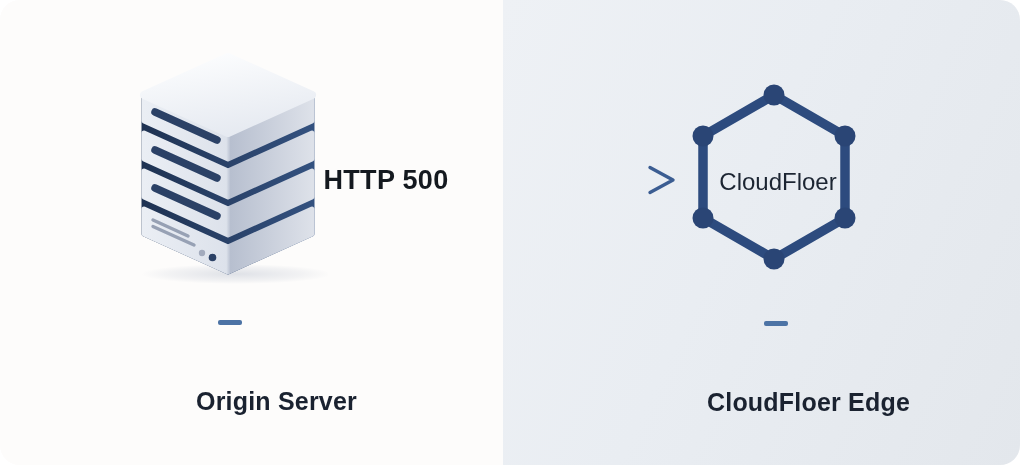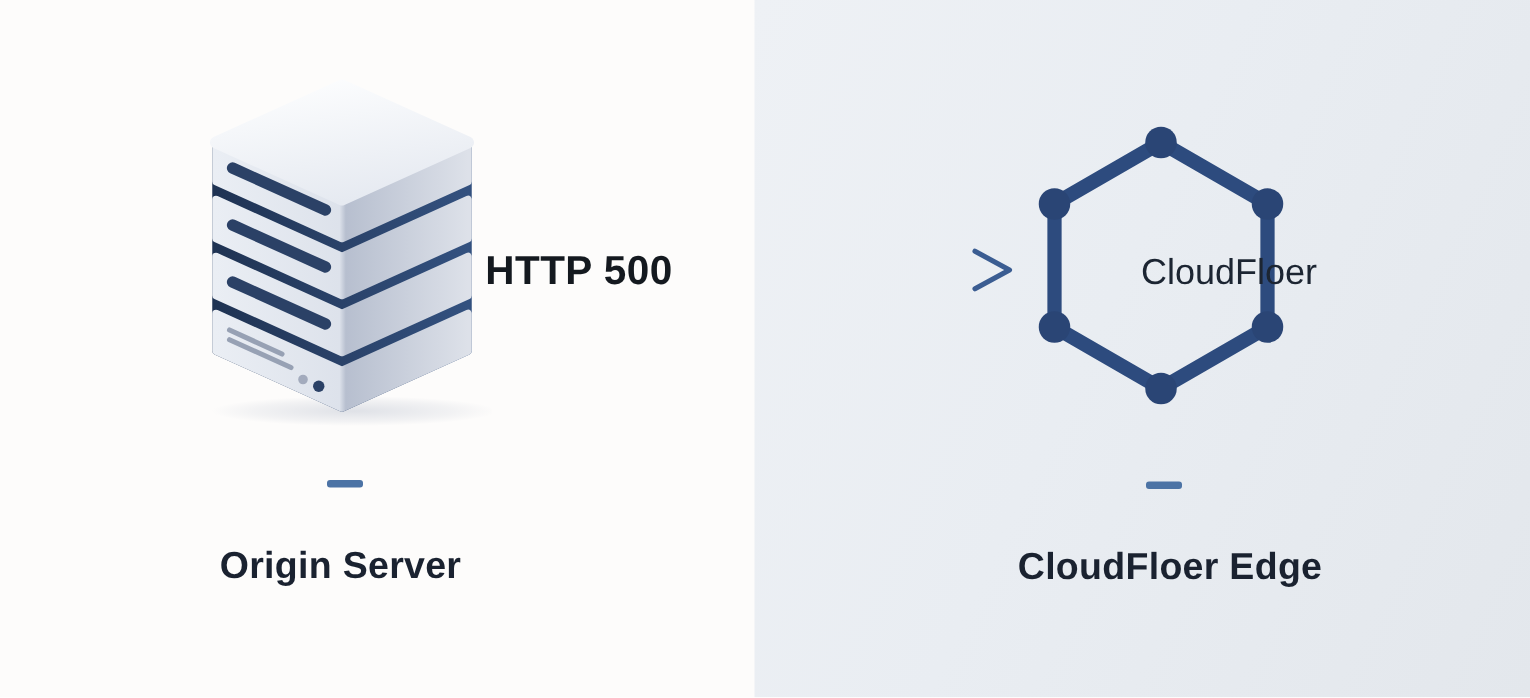--- a/index.html
+++ b/index.html
@@ -1,19 +1,20 @@
 <!DOCTYPE html>
 <html style="--canvas-left-bg: #fdfcfb; --canvas-right-bg: #e9edf2; --accent-navy: #2d4b7e; --node-navy: #2a4575; --slot-navy: #2b4166; --arrow-blue: #3b5d92; --dash-blue: #4c73a5; --heading-dark: #14191f; --label-dark: #1a2230;"><head>
 <meta charset="utf-8">
 <style>
   html,body{margin:0;padding:0;background:#ffffff;}
   .canvas{
     position:relative;width:1020px;height:465px;overflow:hidden;
     font-family:"Liberation Sans",sans-serif;
     background:var(--canvas-left-bg,#fdfcfb);
+    border-radius:20px;
   }
   .panel{position:absolute;top:0;height:465px;}
   .panel.left{left:0;width:503px;background:var(--canvas-left-bg,#fdfcfb);}
   .panel.right{
     left:503px;width:517px;
     background:linear-gradient(115deg,#eef1f5 0%,#e9edf2 45%,#e3e7ec 100%);
   }
   .server-svg{position:absolute;left:128px;top:50px;}
   .arrow-svg{position:absolute;left:455px;top:158px;}
   .hex-svg{position:absolute;left:675px;top:76px;}
@@ -24,33 +25,34 @@
   .led-light{fill:#a3abbd;}
   .led-dark{fill:var(--slot-navy,#2b4166);}
   .arrow-line{stroke-width:2.4;}
   .arrow-head{fill:none;stroke:var(--arrow-blue,#3b5d92);stroke-width:3.4;stroke-linecap:round;stroke-linejoin:round;}
   .http-label{
     position:absolute;left:276px;top:165px;width:220px;text-align:center;
     font-size:27px;font-weight:700;letter-spacing:.3px;
     color:var(--heading-dark,#14191f);
   }
   .hex-label{
-    position:absolute;left:678px;top:168px;width:200px;text-align:right;
+    position:absolute;left:678px;top:168px;width:200px;text-align:center;
     font-size:24px;font-weight:400;color:#1c2532;
   }
   .dash{
     position:absolute;width:24px;height:4.5px;border-radius:2px;
     background:var(--dash-blue,#4c73a5);
   }
   .dash.origin{left:218px;top:320px;}
   .dash.edge{left:764px;top:321px;}
   .caption{
-    position:absolute;width:260px;text-align:center;
+    position:absolute;width:260px;text-align:right;
     font-size:25px;font-weight:600;letter-spacing:.2px;
     color:var(--label-dark,#1a2230);
+    margin-top:24px;
   }
   .caption.origin{left:97px;top:363px;}
   .caption.edge{left:650px;top:364px;}
 </style>
 </head>
 <body>
 
 <div class="canvas">
 
   <div class="panel left"></div>

